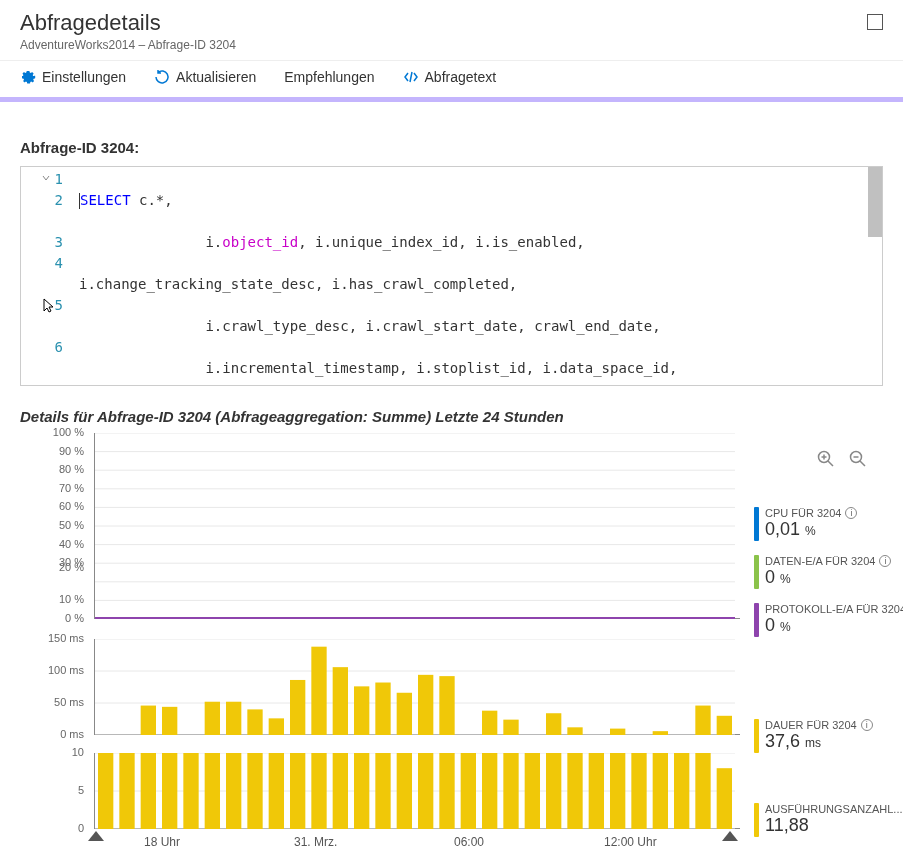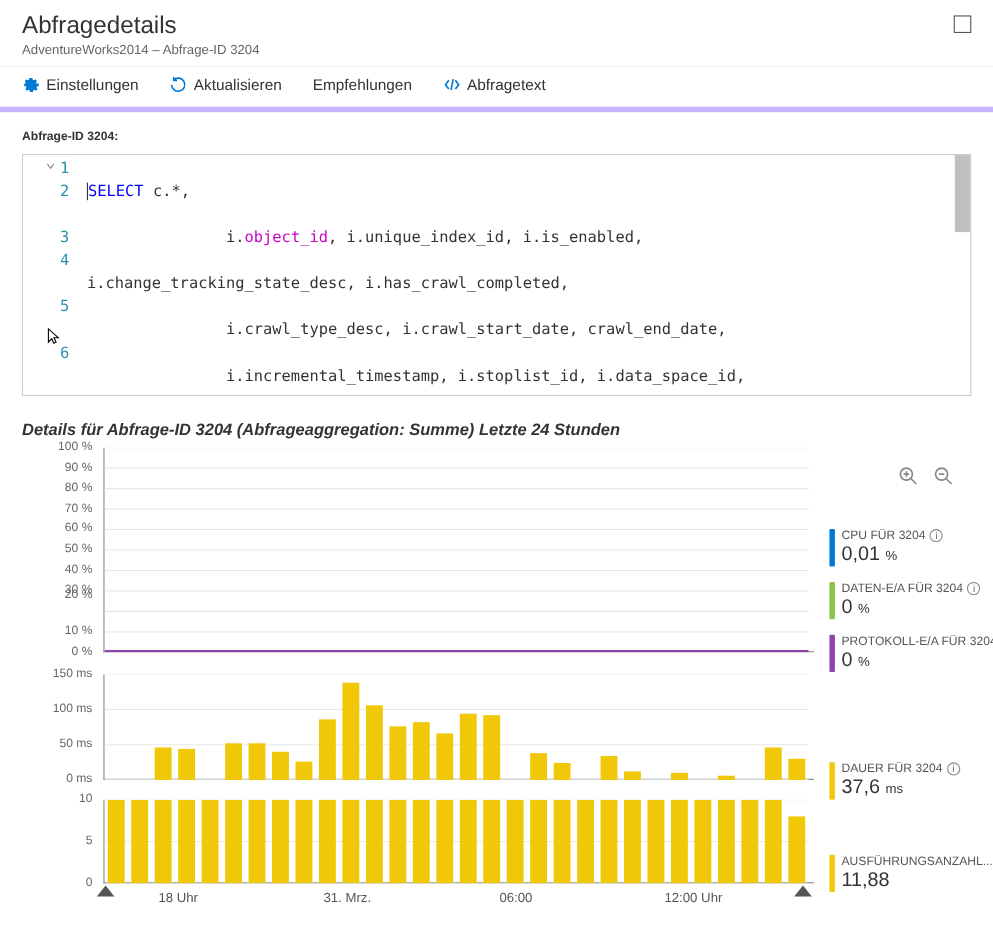--- a/index.html
+++ b/index.html
@@ -8,21 +8,21 @@
   .header-title { font-size: 22px; font-weight: 400; }
   .header-sub { font-size: 12px; color: #666; margin-top: 2px; }
   .header-icon { position: absolute; top: 14px; right: 20px; width: 16px; height: 16px; border: 1px solid #555; cursor: pointer; }
   
   .toolbar { padding: 8px 20px 12px; display: flex; gap: 28px; align-items: center; border-bottom: 5px solid #c4b5fd; }
   .tb-btn { display: flex; align-items: center; gap: 6px; cursor: pointer; color: #333; font-size: 14px; }
   .tb-btn .icon { color: #0078d4; }
   .tb-icon { width: 16px; height: 16px; }
   
   .section { padding: 16px 20px 10px; }
-  .sec-title { font-size: 11px; font-weight: 600; margin-bottom: 10px; }
+  .sec-title { font-size: 15px; font-weight: 600; margin-bottom: 10px; margin-top: 21px; }
   
   .code-box { border: 1px solid #ccc; height: 220px; overflow: hidden; position: relative; font-family: Consolas, monospace; font-size: 14px; line-height: 1.5; }
   .code-gutter { position: absolute; top:0; left:0; width: 50px; text-align: right; padding: 2px 8px 0 0; color: #2b91af; background: #fff; }
   .code-gutter div { height: 21px; }
   .code-gutter .l2 { height: 42px; }
   .fold { display:inline-block; width:10px; height:10px; margin-right:4px; transform: translateY(-1px); }
   .code-body { position:absolute; left:52px; right:0; top:0; padding: 2px 6px; white-space: pre; }
   .sb { position:absolute; right:0; top:0; width:14px; background:#c0c0c0; height:70px; }
   .kw { color:#0000ff; }
   .id { color:#c800c8; }

